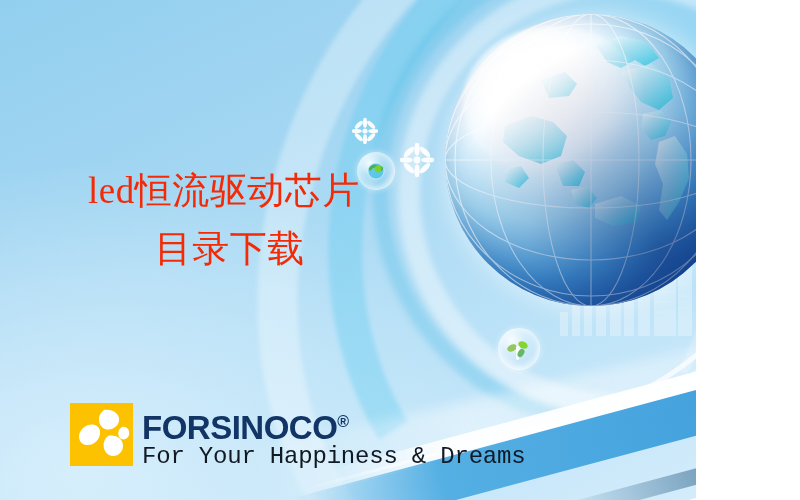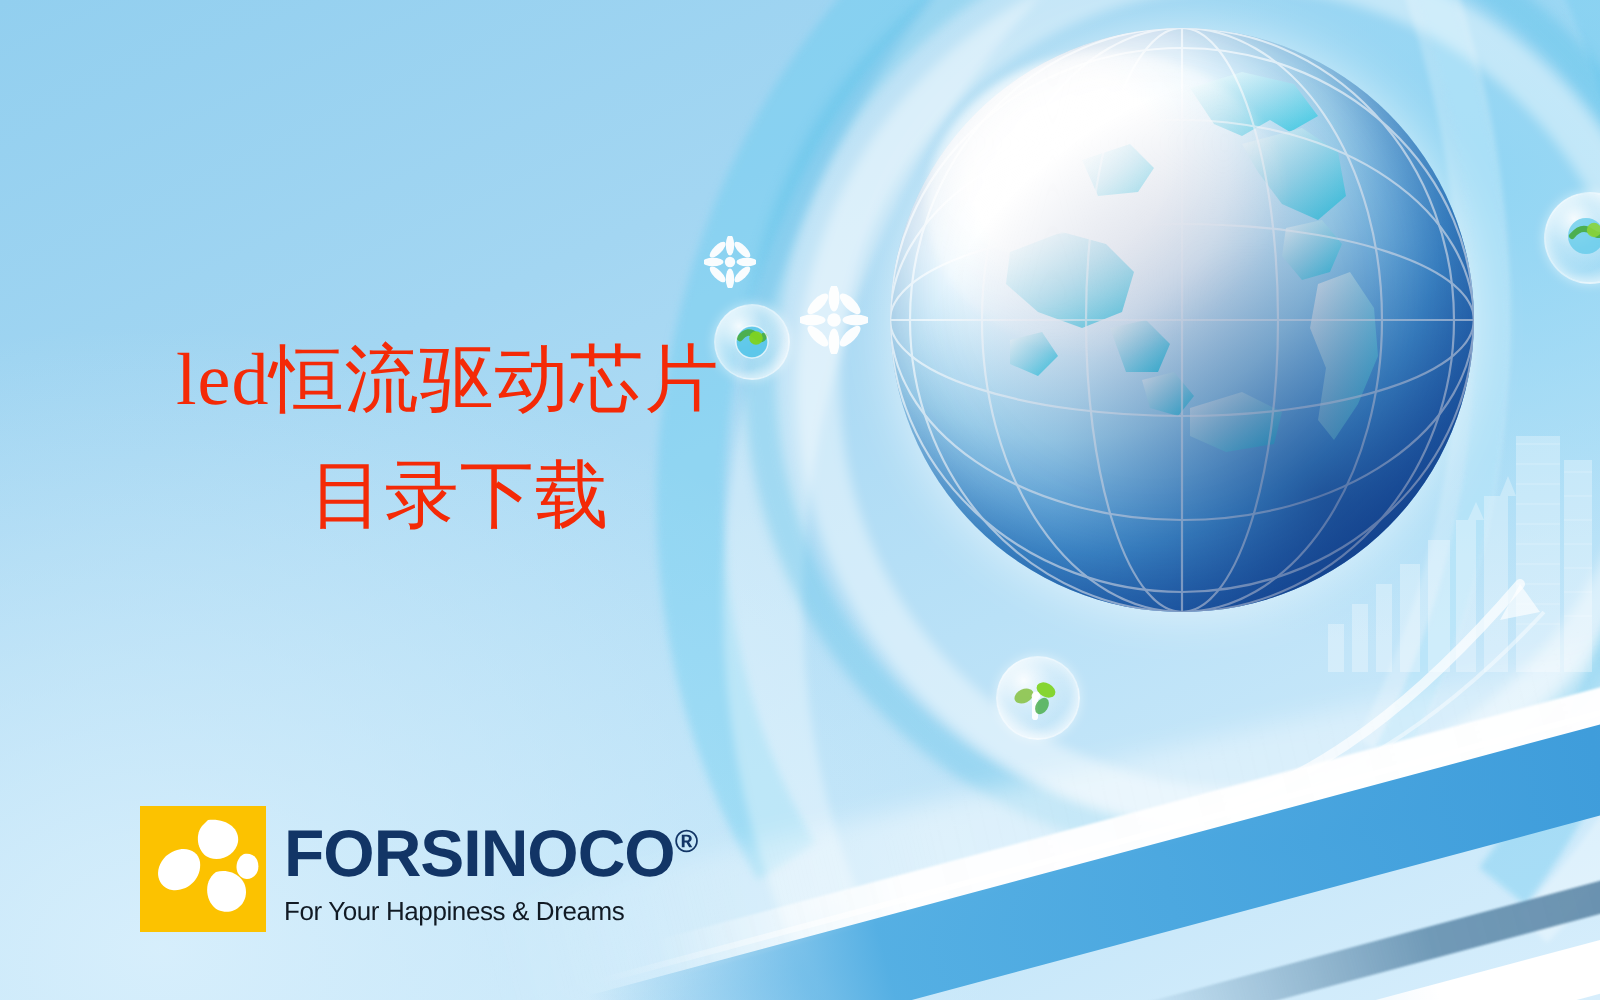--- a/index.html
+++ b/index.html
@@ -6,21 +6,21 @@
     margin: 0;
     padding: 0;
     background: #ffffff;
   }
   body {
     font-family: "Liberation Sans", sans-serif;
   }
 
   .slide {
     position: relative;
-    width: 800px;
+    width: 696px;
     height: 500px;
     overflow: hidden;
     background: linear-gradient(160deg, #8fcdee 0%, #a5d8f3 35%, #bfe4f8 70%, #d4edfb 100%);
   }
 
   
   .bg-layer { position: absolute; pointer-events: none; }
 
   .bg-base {
     left: 0; top: 0; width: 800px; height: 500px;
@@ -199,24 +199,24 @@
     font-size: 33px;
     font-weight: bold;
     letter-spacing: -0.5px;
     line-height: 34px;
     font-family: "Liberation Sans", sans-serif;
   }
   .brand .reg { font-size: 16px; vertical-align: super; letter-spacing: 0; }
   .tagline {
     display: block;
     color: #111a24;
-    font-size: 13px;
+    font-size: 24px;
     line-height: 23px;
     letter-spacing: -0.2px;
-    font-family: Liberation Sans, sans-serif;
+    font-family: Liberation Mono, monospace;
   }
 </style>
 </head>
 <body>
 
 <div class="slide">
 
   <div class="bg-layer bg-base"></div>
 
   <div class="bg-layer swoosh swoosh-a"></div>

